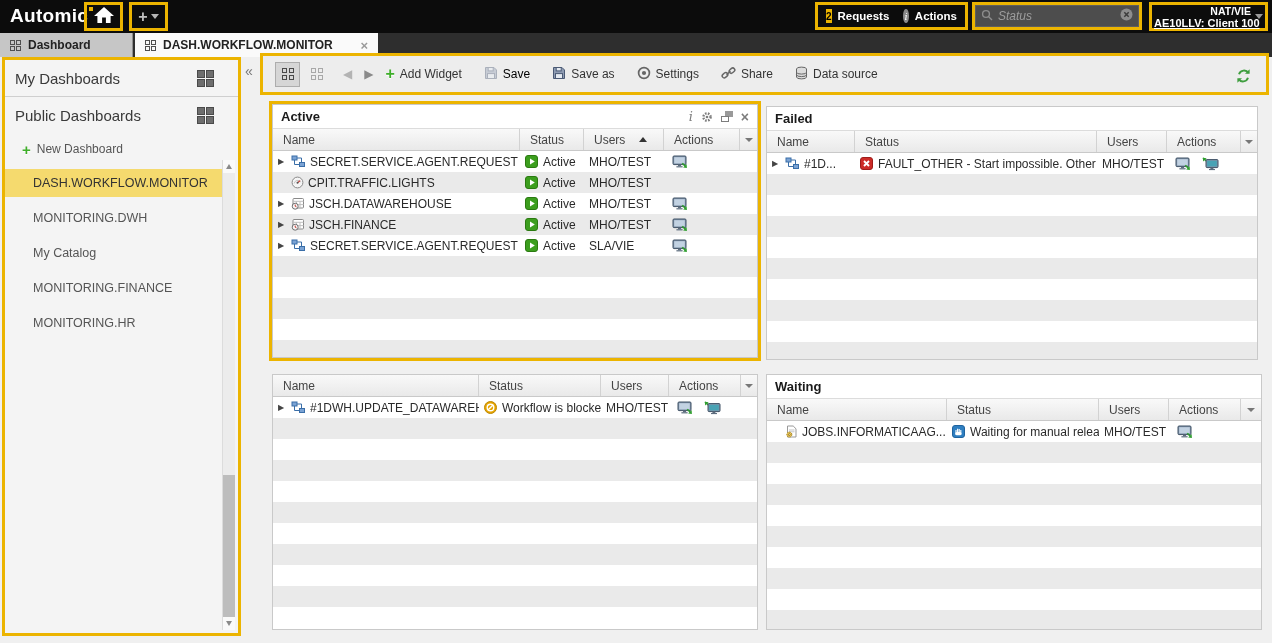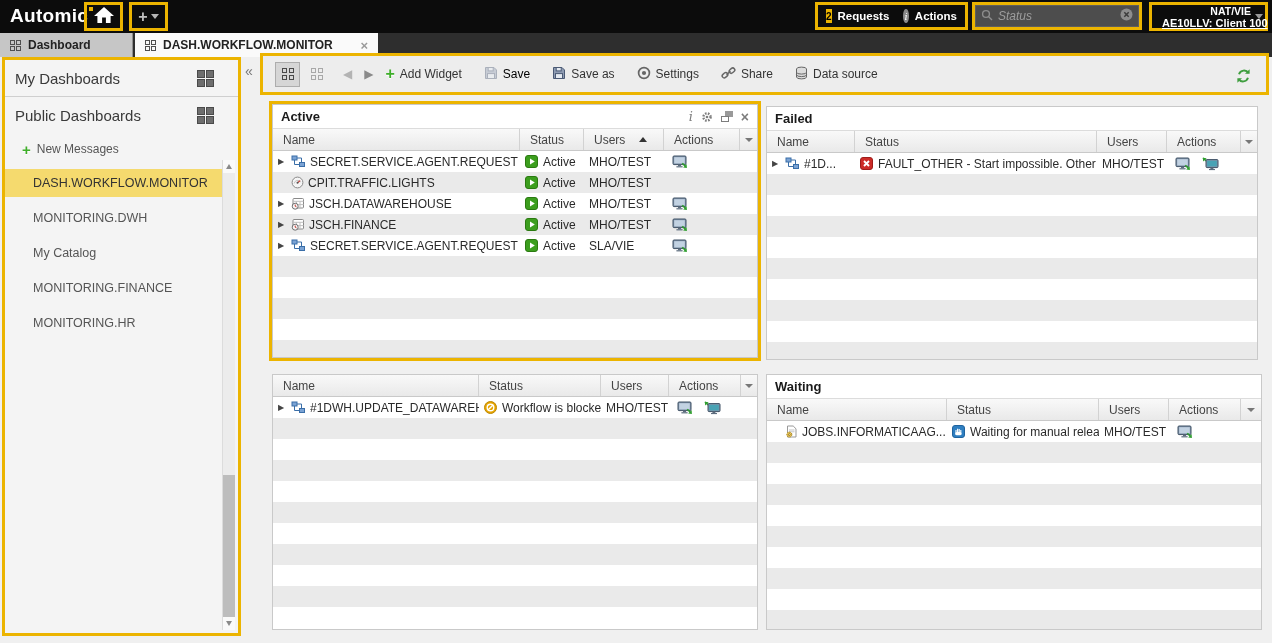--- a/index.html
+++ b/index.html
@@ -20,21 +20,21 @@
   .plus-box { position:absolute; left:129px; top:2px; width:39px; height:29px; display:flex; align-items:center; justify-content:center; gap:3px; cursor:pointer; }
   .plus-glyph { color:#c0c0c0; font-size:16px; font-weight:bold; line-height:1; }
   .tri-down { width:0; height:0; border-left:4px solid transparent; border-right:4px solid transparent; border-top:5px solid #b5b5b5; }
   .req-box { position:absolute; left:815px; top:2px; width:153px; height:28px; display:flex; align-items:center; gap:6px; padding:0 8px; }
   .badge { width:14px; height:14px; background:#ecb400; color:#000; font-size:10px; font-weight:bold; display:flex; align-items:center; justify-content:center; }
   .tb-label { color:#fff; font-size:11.5px; font-weight:bold; white-space:nowrap; }
   .info-circle { width:14px; height:14px; border-radius:50%; background:#8a8a8a; color:#fff; font-family:"DejaVu Serif", serif; font-style:italic; font-size:10px; display:flex; align-items:center; justify-content:center; margin-left:8px; }
   .search-box { position:absolute; left:972px; top:2px; width:170px; height:28px; padding:0; display:flex; align-items:center; }
   .search-input { flex:1; height:22px; margin:0; background:#4d4d4d; border:1px solid #5e5e5e; display:flex; align-items:center; padding:0 5px; gap:5px; cursor:text; }
   .search-ph { flex:1; color:#9d9d9d; font-size:12px; font-style:italic; }
-  .client-box { position:absolute; left:1149px; top:2px; width:119px; height:29px; padding:1px 14px 0 10px; text-align:right; cursor:pointer; }
+  .client-box { position:absolute; left:1149px; top:2px; width:119px; height:29px; padding:1px 14px 0 2px; text-align:right; cursor:pointer; }
   .client-l1 { color:#fff; font-size:10.5px; font-weight:bold; line-height:11px; }
   .client-l2 { color:#fff; font-size:11px; font-weight:bold; line-height:12px; text-decoration:underline; white-space:nowrap; }
   .client-chev { position:absolute; right:2px; top:9px; width:0; height:0; border-left:4px solid transparent; border-right:4px solid transparent; border-top:5px solid #9a9a9a; }
 
   
   .tabbar { position:absolute; left:0; top:33px; width:1272px; height:24px; background:#2e2e2e; }
   .tab { position:absolute; top:0; height:24px; display:flex; align-items:center; gap:7px; padding:0 10px; font-size:12px; font-weight:bold; color:#222; cursor:pointer; }
   .tab-dashboard { left:0; width:133px; background:#c6c6c6; border-right:1px solid #8e8e8e; }
   .tab-active { left:135px; width:243px; background:#fafafa; }
   .gridicon { display:grid; grid-template-columns:5px 5px; grid-template-rows:5px 5px; gap:1px; }
@@ -195,21 +195,21 @@
       <span class="sb-sect-label">Public Dashboards</span>
       <span class="biggrid">
           <i></i>
           <i></i>
           <i></i>
           <i></i>
         </span>
     </div>
     <div class="sb-new">
       <span class="plus-green">+</span>
-      <span class="sb-new-label">New Messages</span>
+      <span class="sb-new-label">New Dashboard</span>
     </div>
     <div class="sb-items">
       <div class="sb-item selected">DASH.WORKFLOW.MONITOR</div>
       <div class="sb-item">MONITORING.DWH</div>
       <div class="sb-item">My Catalog</div>
       <div class="sb-item">MONITORING.FINANCE</div>
       <div class="sb-item">MONITORING.HR</div>
     </div>
     <div class="sb-scroll">
       <span class="up">

